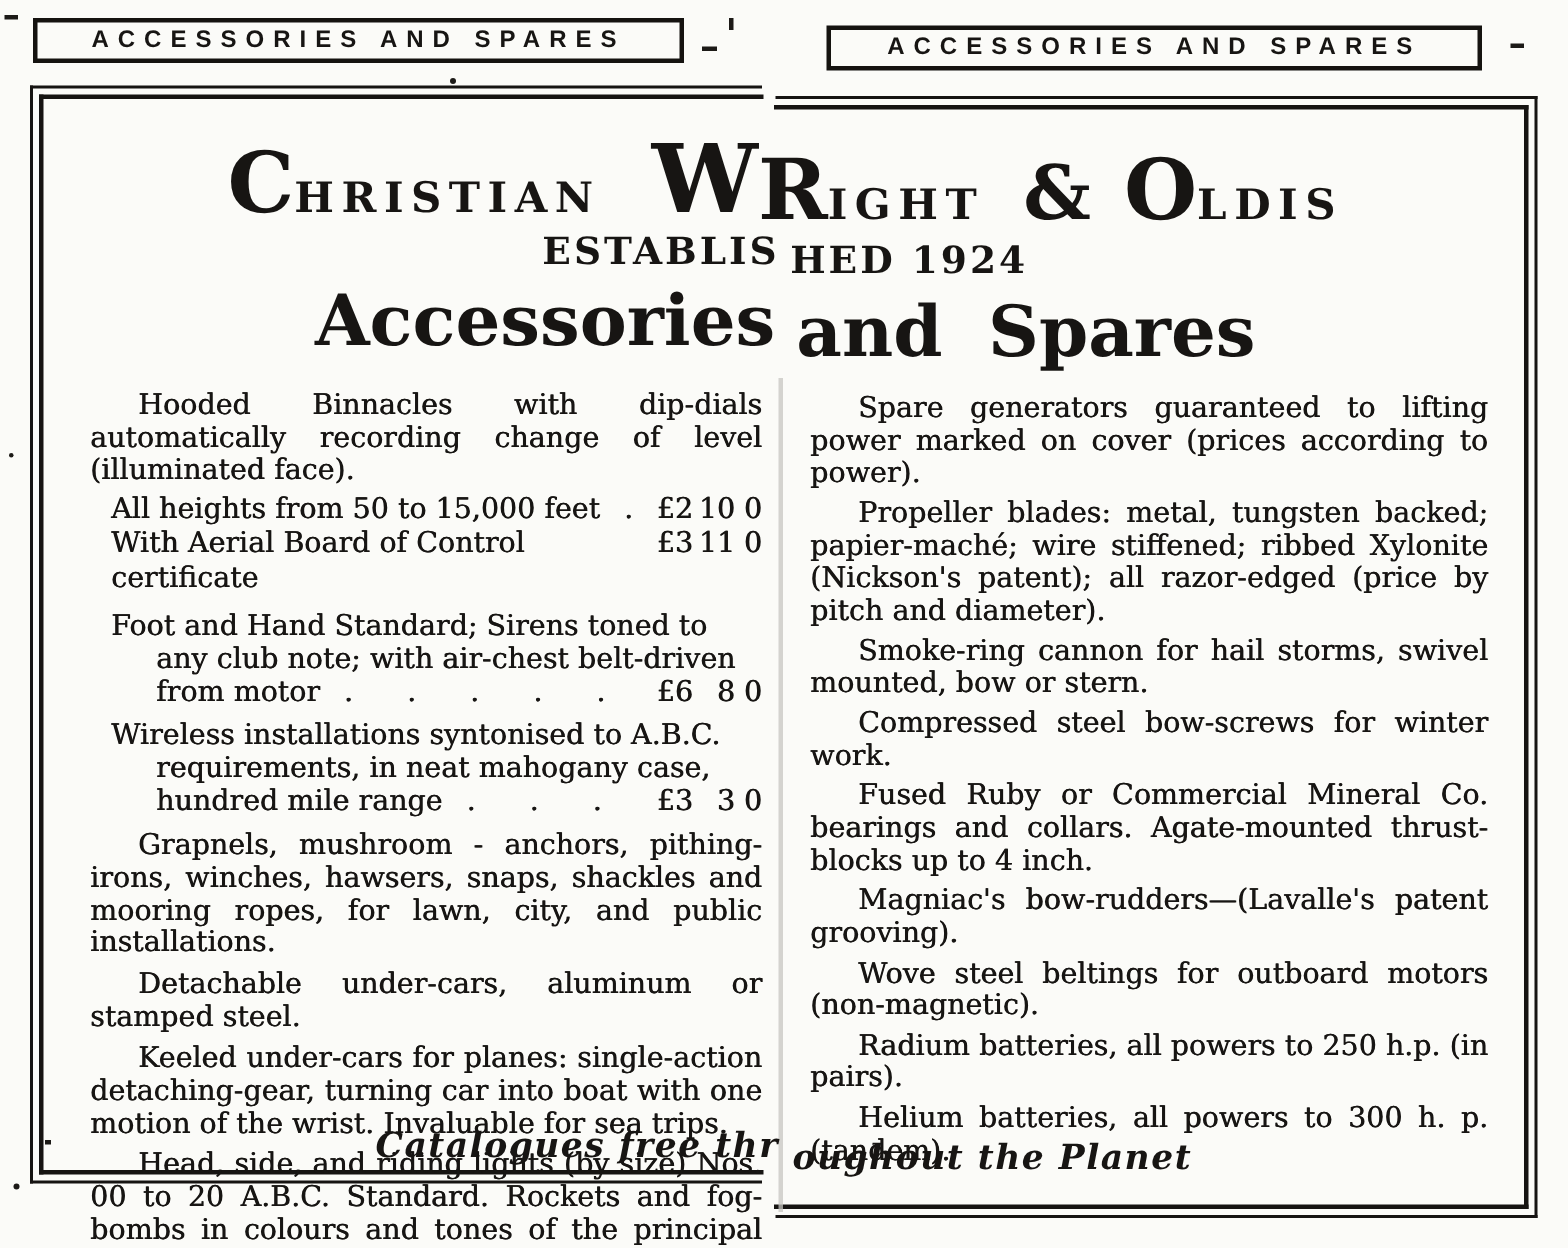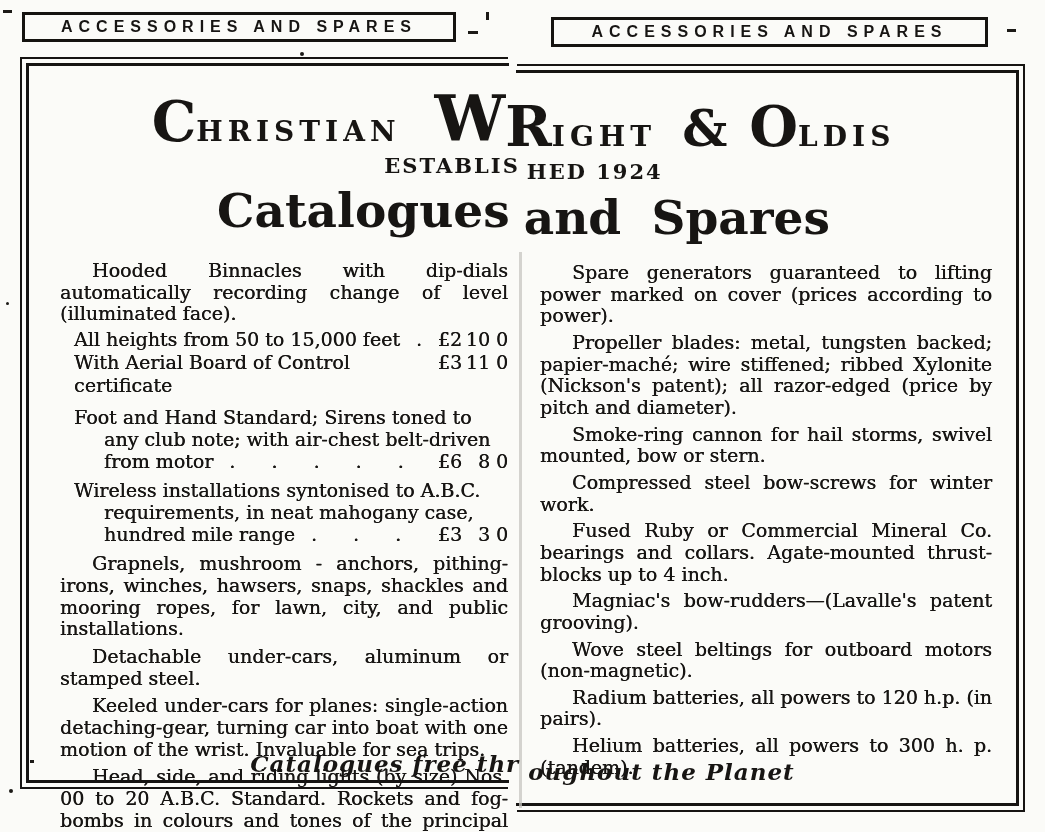--- a/index.html
+++ b/index.html
@@ -54,21 +54,21 @@
 
   
   .masthead { position:absolute; left:20px; right:18px; top:88px; text-align:center; z-index:4; }
   .title { line-height:1; white-space:nowrap; font-weight:bold; }
   .title .cap { font-size:56px; }
   .title .capw { font-size:63px; }
   .title .sc  { font-size:28px; letter-spacing:5px; }
   .title .amp { font-size:50px; margin:0 22px 0 26px; }
   .title .gap { margin-left:34px; }
   .seg-right { display:inline-block; transform:translateY(5px); }
-  .established { margin-top:2px; font-weight:bold; font-size:21px; letter-spacing:2px; }
+  .established { margin-top:2px; font-weight:bold; font-size:25px; letter-spacing:2px; }
   .est-right { display:inline-block; transform:translateY(6px); margin-left:7px; }
   .subtitle { margin-top:9px; font-weight:bold; font-size:47px; line-height:1; }
   .sub-right { display:inline-block; transform:translateY(7px); margin-left:14px; word-spacing:14px; }
 
   
   .col { position:absolute; z-index:3; font-size:19px; line-height:1.14;
          text-shadow:0.35px 0 0 currentColor; }
   .col-left  { left:60px; top:260px; width:448px; }
   .col-right { left:540px; top:262px; width:452px; }
   .para { margin:0 0 6px 0; text-align:justify; }
@@ -123,21 +123,21 @@
   <div class="gutter"></div>
 
   <div class="masthead">
     <div class="title">
       <span class="cap">C</span><span class="sc">HRISTIAN</span><span class="capw gap">W</span><span class="seg-right"><span class="cap">R</span><span class="sc">IGHT</span><span class="amp">&amp;</span><span class="cap">O</span><span class="sc">LDIS</span></span>
     </div>
     <div class="established">
       <span>ESTABLIS</span><span class="est-right">HED 1924</span>
     </div>
     <div class="subtitle">
-      <span>Catalogues</span><span class="sub-right">and Spares</span>
+      <span>Accessories</span><span class="sub-right">and Spares</span>
     </div>
   </div>
 
   <div class="col col-left">
 
     <p class="para indent intro">Hooded Binnacles with dip-dials automatically recording change of level (illuminated face).</p>
 
     <div class="price-group">
       <div class="price-line">
         <span>All heights from 50 to 15,000 feet</span>
@@ -195,21 +195,21 @@
   </div>
 
   <div class="col col-right">
     <p class="para indent">Spare generators guaranteed to lifting power marked on cover (prices according to power).</p>
     <p class="para indent">Propeller blades: metal, tungsten backed; papier-maché; wire stiffened; ribbed Xylonite (Nickson's patent); all razor-edged (price by pitch and diameter).</p>
     <p class="para indent">Smoke-ring cannon for hail storms, swivel mounted, bow or stern.</p>
     <p class="para indent">Compressed steel bow-screws for winter work.</p>
     <p class="para indent">Fused Ruby or Commercial Mineral Co. bearings and collars. Agate-mounted thrust-blocks up to 4 inch.</p>
     <p class="para indent">Magniac's bow-rudders—(Lavalle's patent grooving).</p>
     <p class="para indent">Wove steel beltings for outboard motors (non-magnetic).</p>
-    <p class="para indent">Radium batteries, all powers to 120 h.p. (in pairs).</p>
+    <p class="para indent">Radium batteries, all powers to 250 h.p. (in pairs).</p>
     <p class="para indent">Helium batteries, all powers to 300 h. p. (tandem).</p>
 
   </div>
 
   <div class="footer">
     <span class="f-left">Catalogues free thr</span><span class="f-right">oughout the Planet</span>
   </div>
 
   <div class="mark m1"></div>
   <div class="mark m2"></div>

